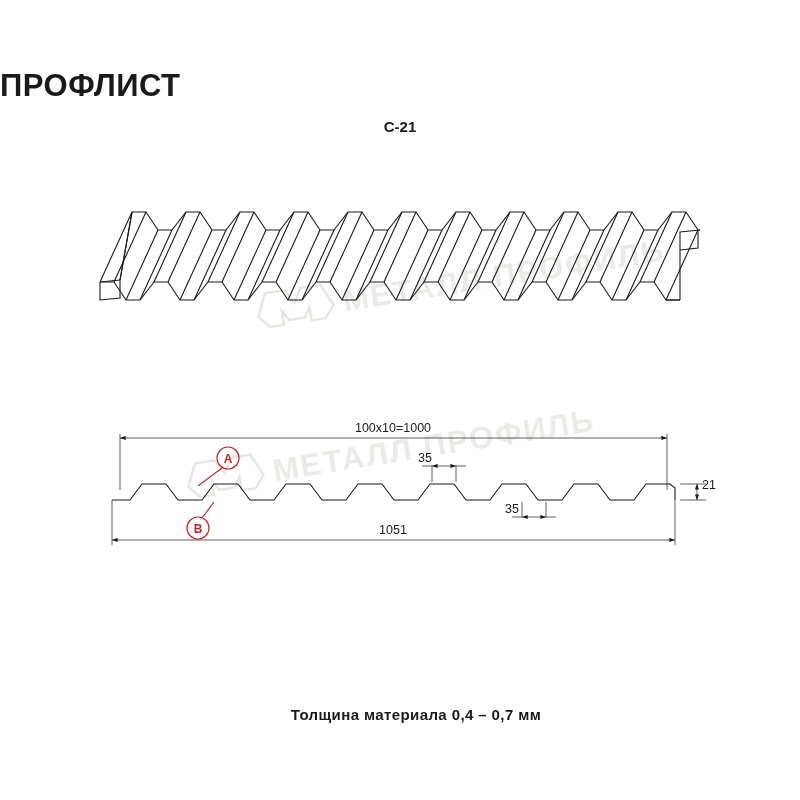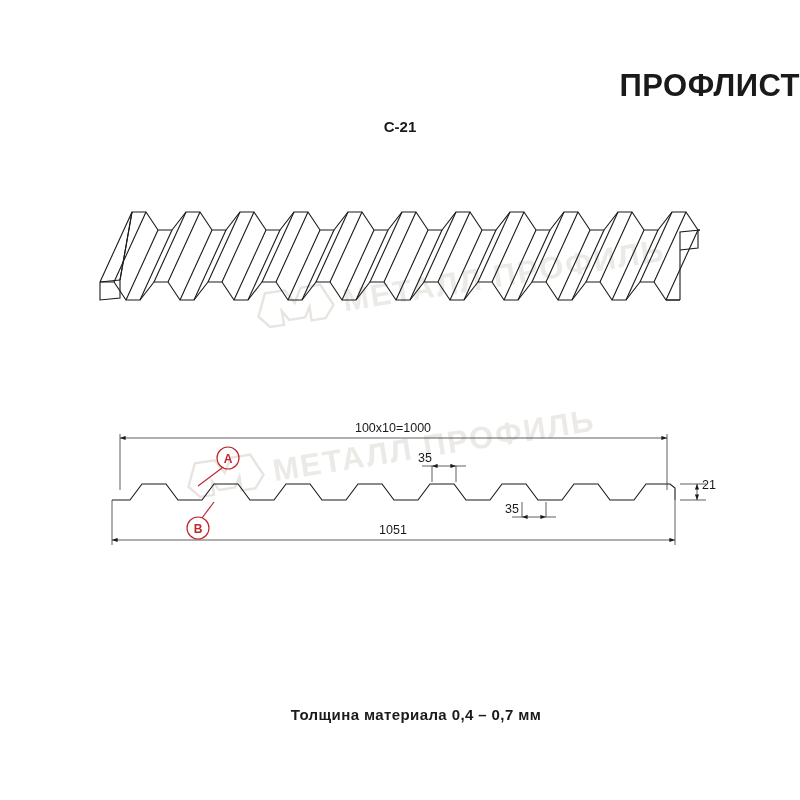--- a/index.html
+++ b/index.html
@@ -19,21 +19,21 @@
     position: absolute;
     left: 0; top: 0;
     width: 800px;
     height: 800px;
   }
   .title {
     position: absolute;
     left: 0;
     top: 68px;
     width: 800px;
-    text-align: right;
+    text-align: left;
     font-size: 31px;
     font-weight: bold;
     letter-spacing: 0.5px;
   }
   .subtitle {
     position: absolute;
     left: 0;
     top: 118px;
     width: 800px;
     text-align: center;

